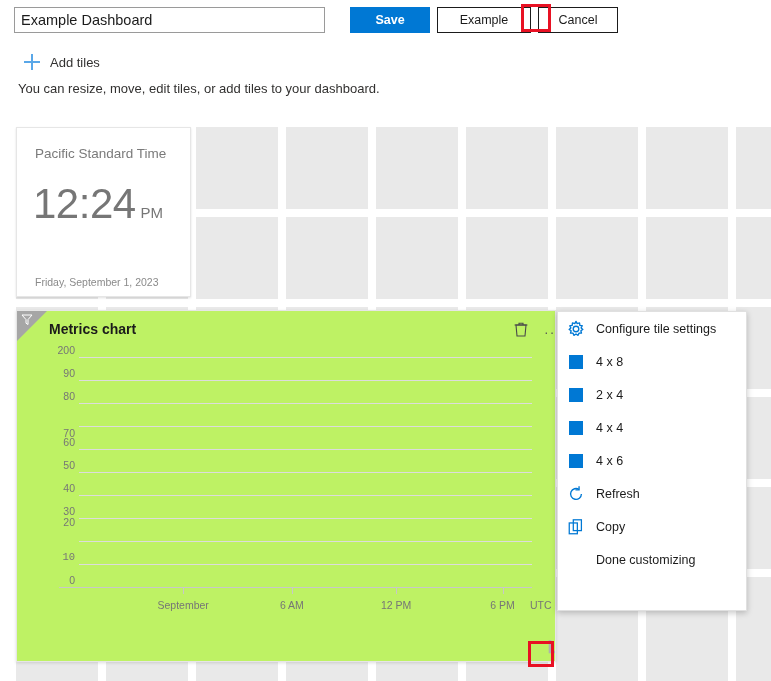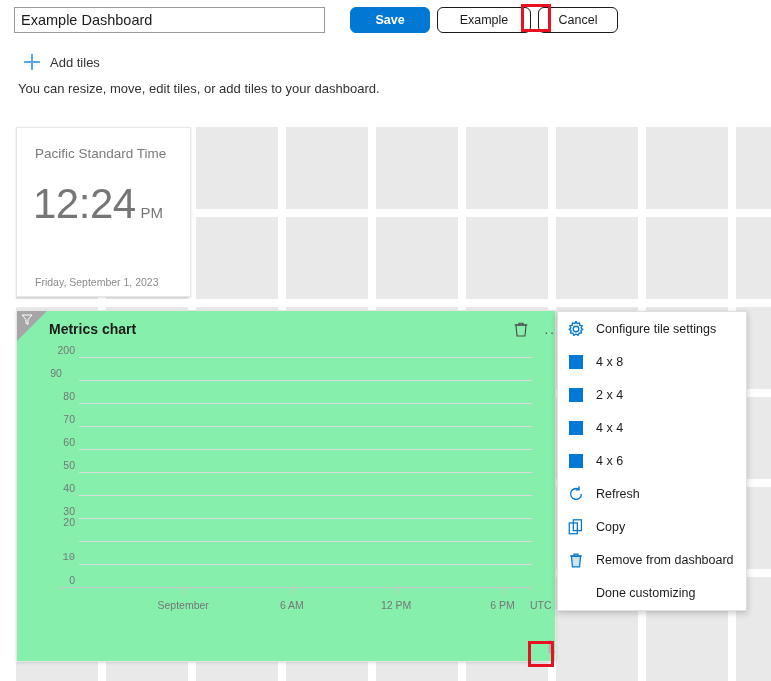--- a/index.html
+++ b/index.html
@@ -18,21 +18,21 @@
     width: 311px; height: 26px;
     border: 1px solid #9a9a9a; background: #fff;
     font-family: "Liberation Sans", sans-serif;
     font-size: 14.5px; color: #1b1b1b;
     padding: 0 6px; outline: none;
   }
   .tb-btn {
     position: absolute; top: 7px; height: 26px;
     font-family: "Liberation Sans", sans-serif;
     font-size: 12.5px; cursor: pointer;
-    display: flex; align-items: center; justify-content: center; border-radius: 6px;
+    display: flex; align-items: center; justify-content: center;
   }
   #save-button { left: 350px; width: 80px; background: #0078d4; color: #fff;
                  border: 1px solid #0078d4; font-weight: bold; }
   #preview-button { left: 437px; width: 94px; background: #fff; color: #1b1b1b; border: 1px solid #1b1b1b; }
   #cancel-button { left: 538px; width: 80px; background: #fff; color: #1b1b1b; border: 1px solid #1b1b1b; }
 
   
   #add-tiles { position: absolute; left: 24px; top: 51px; height: 22px;
                display: flex; align-items: center; cursor: pointer; }
   #add-tiles .plus { position: relative; width: 16px; height: 16px; margin-right: 10px; }
@@ -58,21 +58,21 @@
   }
   #clock-zone { position: absolute; left: 18px; top: 18px; font-size: 13.5px; color: #7a7a7a; }
   #clock-time-row { position: absolute; left: 16px; top: 54px; display: flex; align-items: flex-end; }
   #clock-time { font-size: 42px; color: #767676; line-height: 44px; letter-spacing: -0.5px; font-weight: 300; }
   #clock-ampm { font-size: 15px; color: #767676; margin-left: 5px; margin-bottom: 5px; }
   #clock-date { position: absolute; left: 18px; top: 148px; font-size: 10.5px; color: #8a8a8a; }
 
   
   #chart-tile {
     position: absolute; left: 16px; top: 310px; width: 540px; height: 352px;
-    background: #86efac; border: 1px solid #e6e6e6;
+    background: #bef264; border: 1px solid #e6e6e6;
     box-shadow: 0 1px 3px rgba(0,0,0,.13); overflow: hidden;
   }
   #filter-corner {
     position: absolute; left: 0; top: 0; width: 0; height: 0;
     border-left: 30px solid #a6a6a6; border-bottom: 30px solid transparent;
   }
   #filter-icon { position: absolute; left: 4px; top: 3px; width: 12px; height: 12px; }
   #chart-title { position: absolute; left: 32px; top: 10px; font-size: 14px;
                  font-weight: bold; color: #1b1b1b; }
   #delete-icon { position: absolute; left: 494px; top: 8px; width: 20px; height: 20px; cursor: pointer; }
@@ -227,25 +227,25 @@
     <path d="M3.6 6 h12.8" stroke="#4a4a4a" stroke-width="1.1"></path>
     <path d="M8 6 V4.2 h4 V6" fill="none" stroke="#4a4a4a" stroke-width="1.1"></path>
   </svg>
 
   <div id="more-button">...</div>
 
   <div id="plot">
       <div class="gline" style="top: 8px;"></div>
       <div class="ytick" style="top: -5px; left: 20px; right: auto; width: 38px;">200</div>
       <div class="gline" style="top: 31px;"></div>
-      <div class="ytick" style="top: 18px; left: 20px; right: auto; width: 38px; text-align: center;">90</div>
+      <div class="ytick" style="top: 18px; left: 20px; right: auto; width: 38px;">90</div>
       <div class="gline" style="top: 54px;"></div>
       <div class="ytick" style="top: 41px; left: 20px; right: auto; width: 38px;">80</div>
       <div class="gline" style="top: 77px;"></div>
-      <div class="ytick" style="top: 64px; left: 20px; right: auto; width: 38px;">70</div>
+      <div class="ytick" style="top: 78px; left: 20px; right: auto; width: 38px;">70</div>
       <div class="gline" style="top: 100px;"></div>
       <div class="ytick" style="top: 87px; left: 20px; right: auto; width: 38px;">60</div>
       <div class="gline" style="top: 123px;"></div>
       <div class="ytick" style="top: 110px; left: 20px; right: auto; width: 38px;">50</div>
       <div class="gline" style="top: 146px;"></div>
       <div class="ytick" style="top: 133px; left: 20px; right: auto; width: 38px;">40</div>
       <div class="gline" style="top: 169px;"></div>
       <div class="ytick" style="top: 156px; left: 20px; right: auto; width: 38px;">30</div>
       <div class="gline" style="top: 192px;"></div>
       <div class="ytick" style="top: 167px; left: 20px; right: auto; width: 38px;">20</div>
@@ -319,26 +319,16 @@
     </div>
     <div class="menu-item">
       <span class="mi-icon">
         <svg viewBox="0 0 20 20" width="18" height="18">
           <rect x="2.5" y="5.5" width="9" height="12" fill="none" stroke="#0078d4" stroke-width="1.4"></rect>
           <rect x="7" y="2" width="9" height="12" fill="none" stroke="#0078d4" stroke-width="1.4"></rect>
         </svg>
       </span>
       <span class="mi-lbl">Copy</span>
     </div>
-    <div class="menu-item">
-      <span class="mi-icon">
-        <svg viewBox="0 0 20 20" width="18" height="18">
-          <path d="M5 5.6 h10 l-1 12 h-8 Z" fill="#cfe4f7" stroke="#0078d4" stroke-width="1.4"></path>
-          <path d="M3.4 5.6 h13.2" stroke="#0078d4" stroke-width="1.4"></path>
-          <path d="M7.8 5.6 V3.6 h4.4 V5.6" fill="none" stroke="#0078d4" stroke-width="1.4"></path>
-        </svg>
-      </span>
-      <span class="mi-lbl">Remove from dashboard</span>
-    </div>
     <div class="menu-item mi-noicon">
       <span class="mi-lbl">Done customizing</span>
     </div>
   </div>
 
 </body></html>

